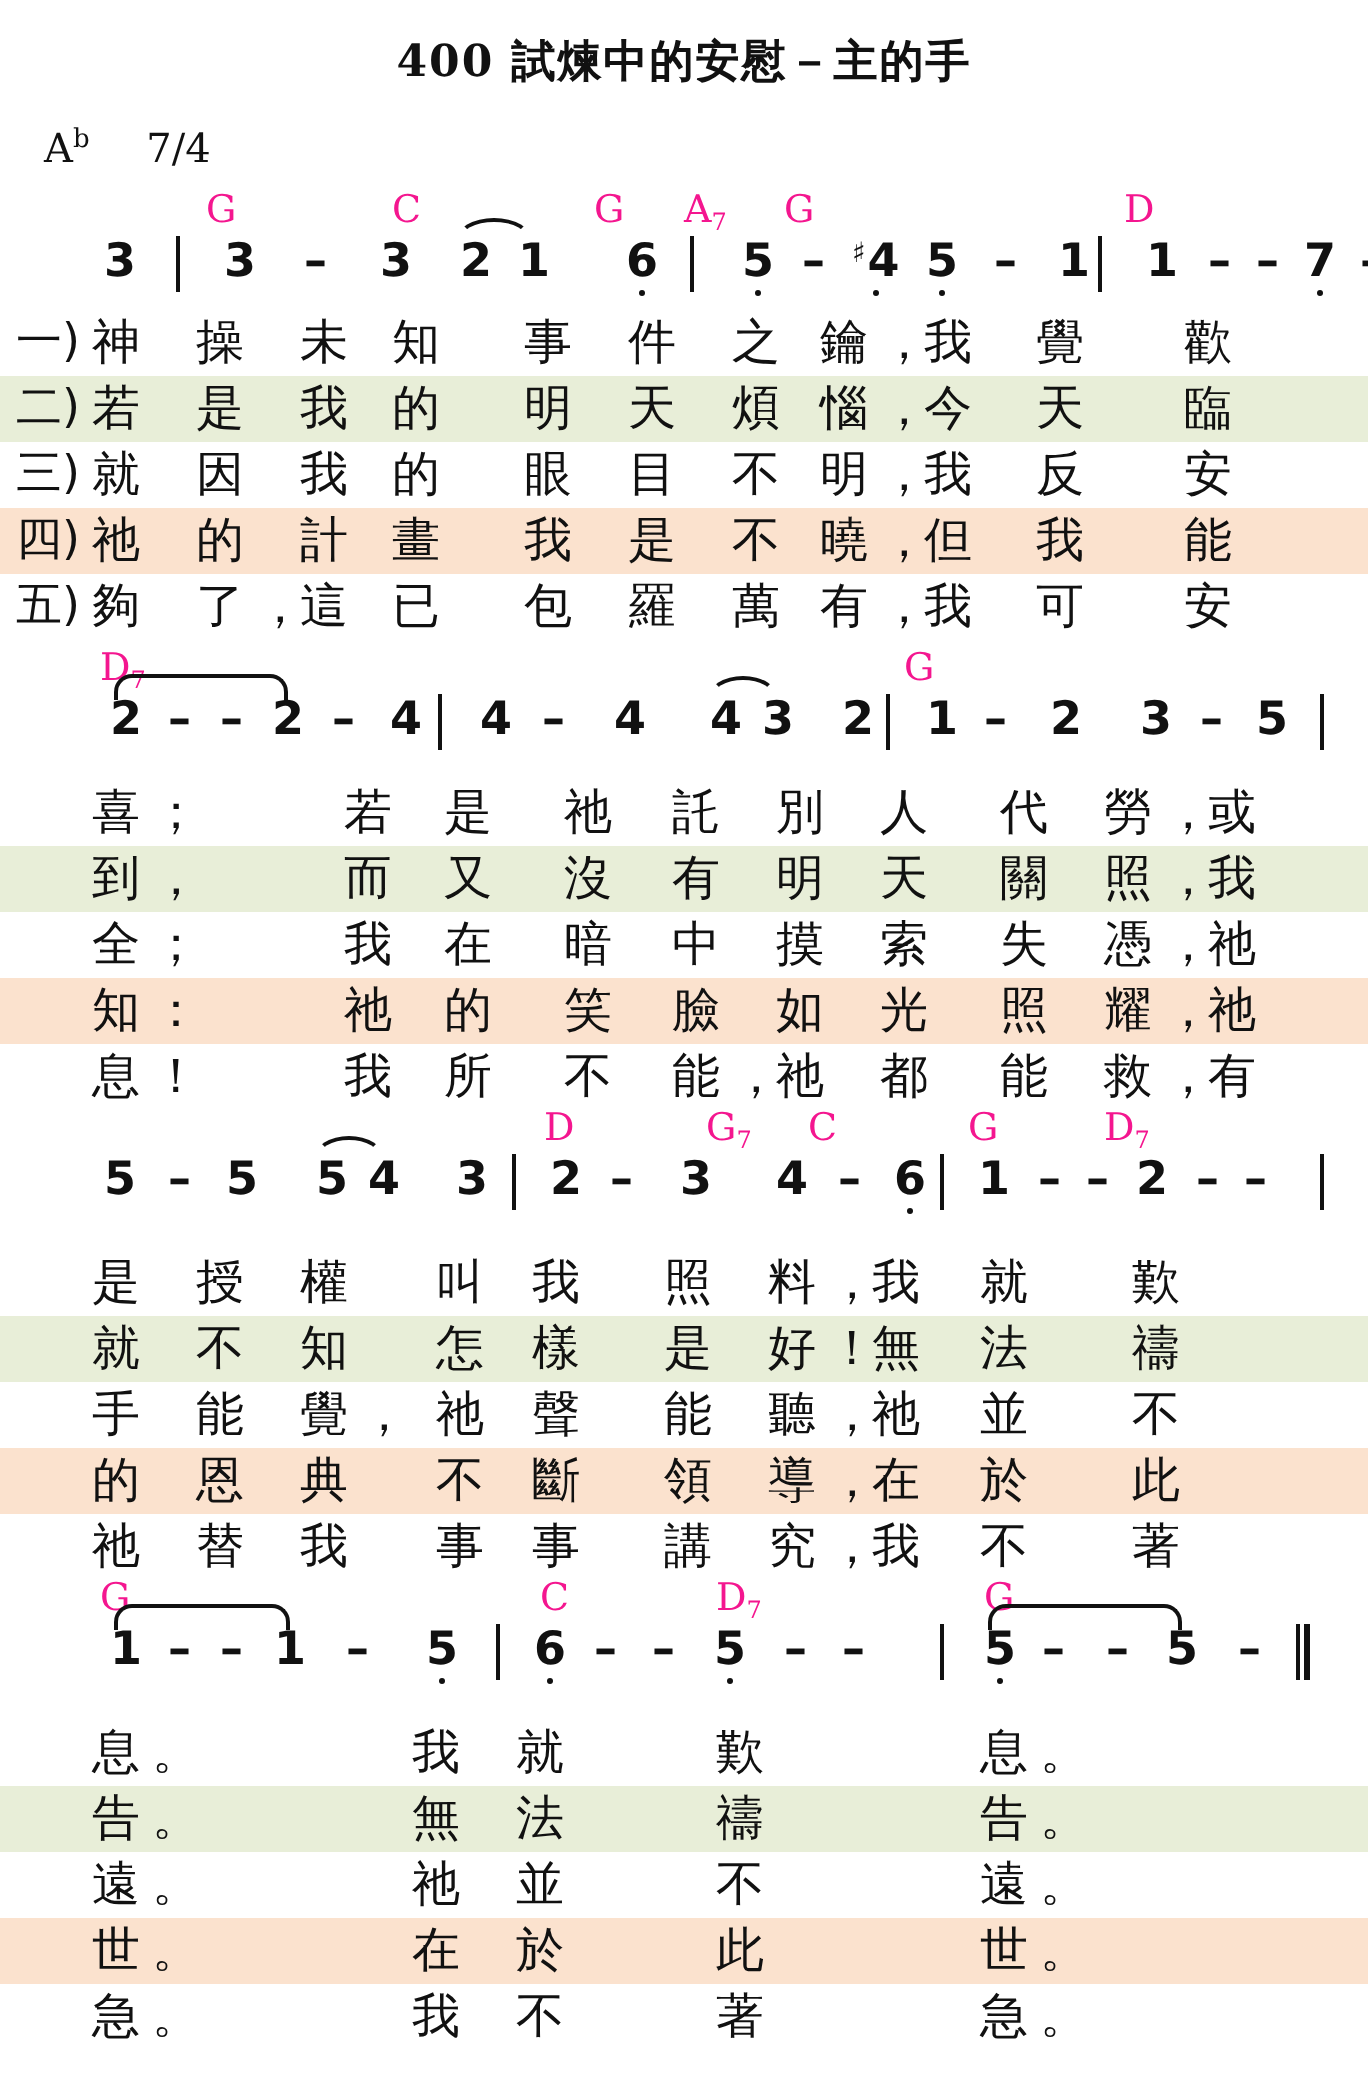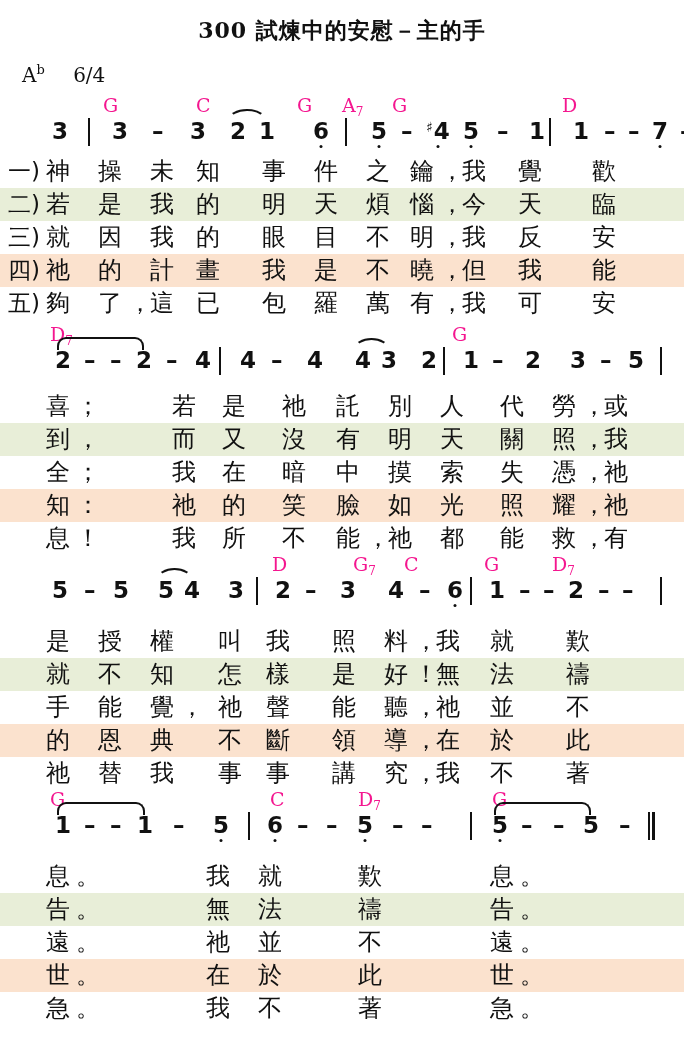--- a/index.html
+++ b/index.html
@@ -148,25 +148,25 @@
     font-family: "DejaVu Sans", sans-serif;
     font-size: 24px;
     line-height: 30px;
     white-space: nowrap;
   }
   .lyr.vnum { font-size: 23px; }
 </style>
 </head>
 <body>
 
-<div class="title">300  試煉中的安慰－主的手</div>
+<div class="title">400  試煉中的安慰－主的手</div>
 
 <div class="keysig">
   <span><span>A</span><span class="flat">b</span></span>
-  <span class="meter">6/4</span>
+  <span class="meter">7/4</span>
 </div>
 
 <div id="score-root">
     <div class="system" style="top: 96px;">
       <div class="chordrow">
         <span class="chord" style="left: 103px;">G</span>
         <span class="chord" style="left: 196px;">C</span>
         <span class="chord" style="left: 297px;">G</span>
         <span class="chord" style="left: 342px;">A<sub>7</sub></span>
         <span class="chord" style="left: 392px;">G</span>

